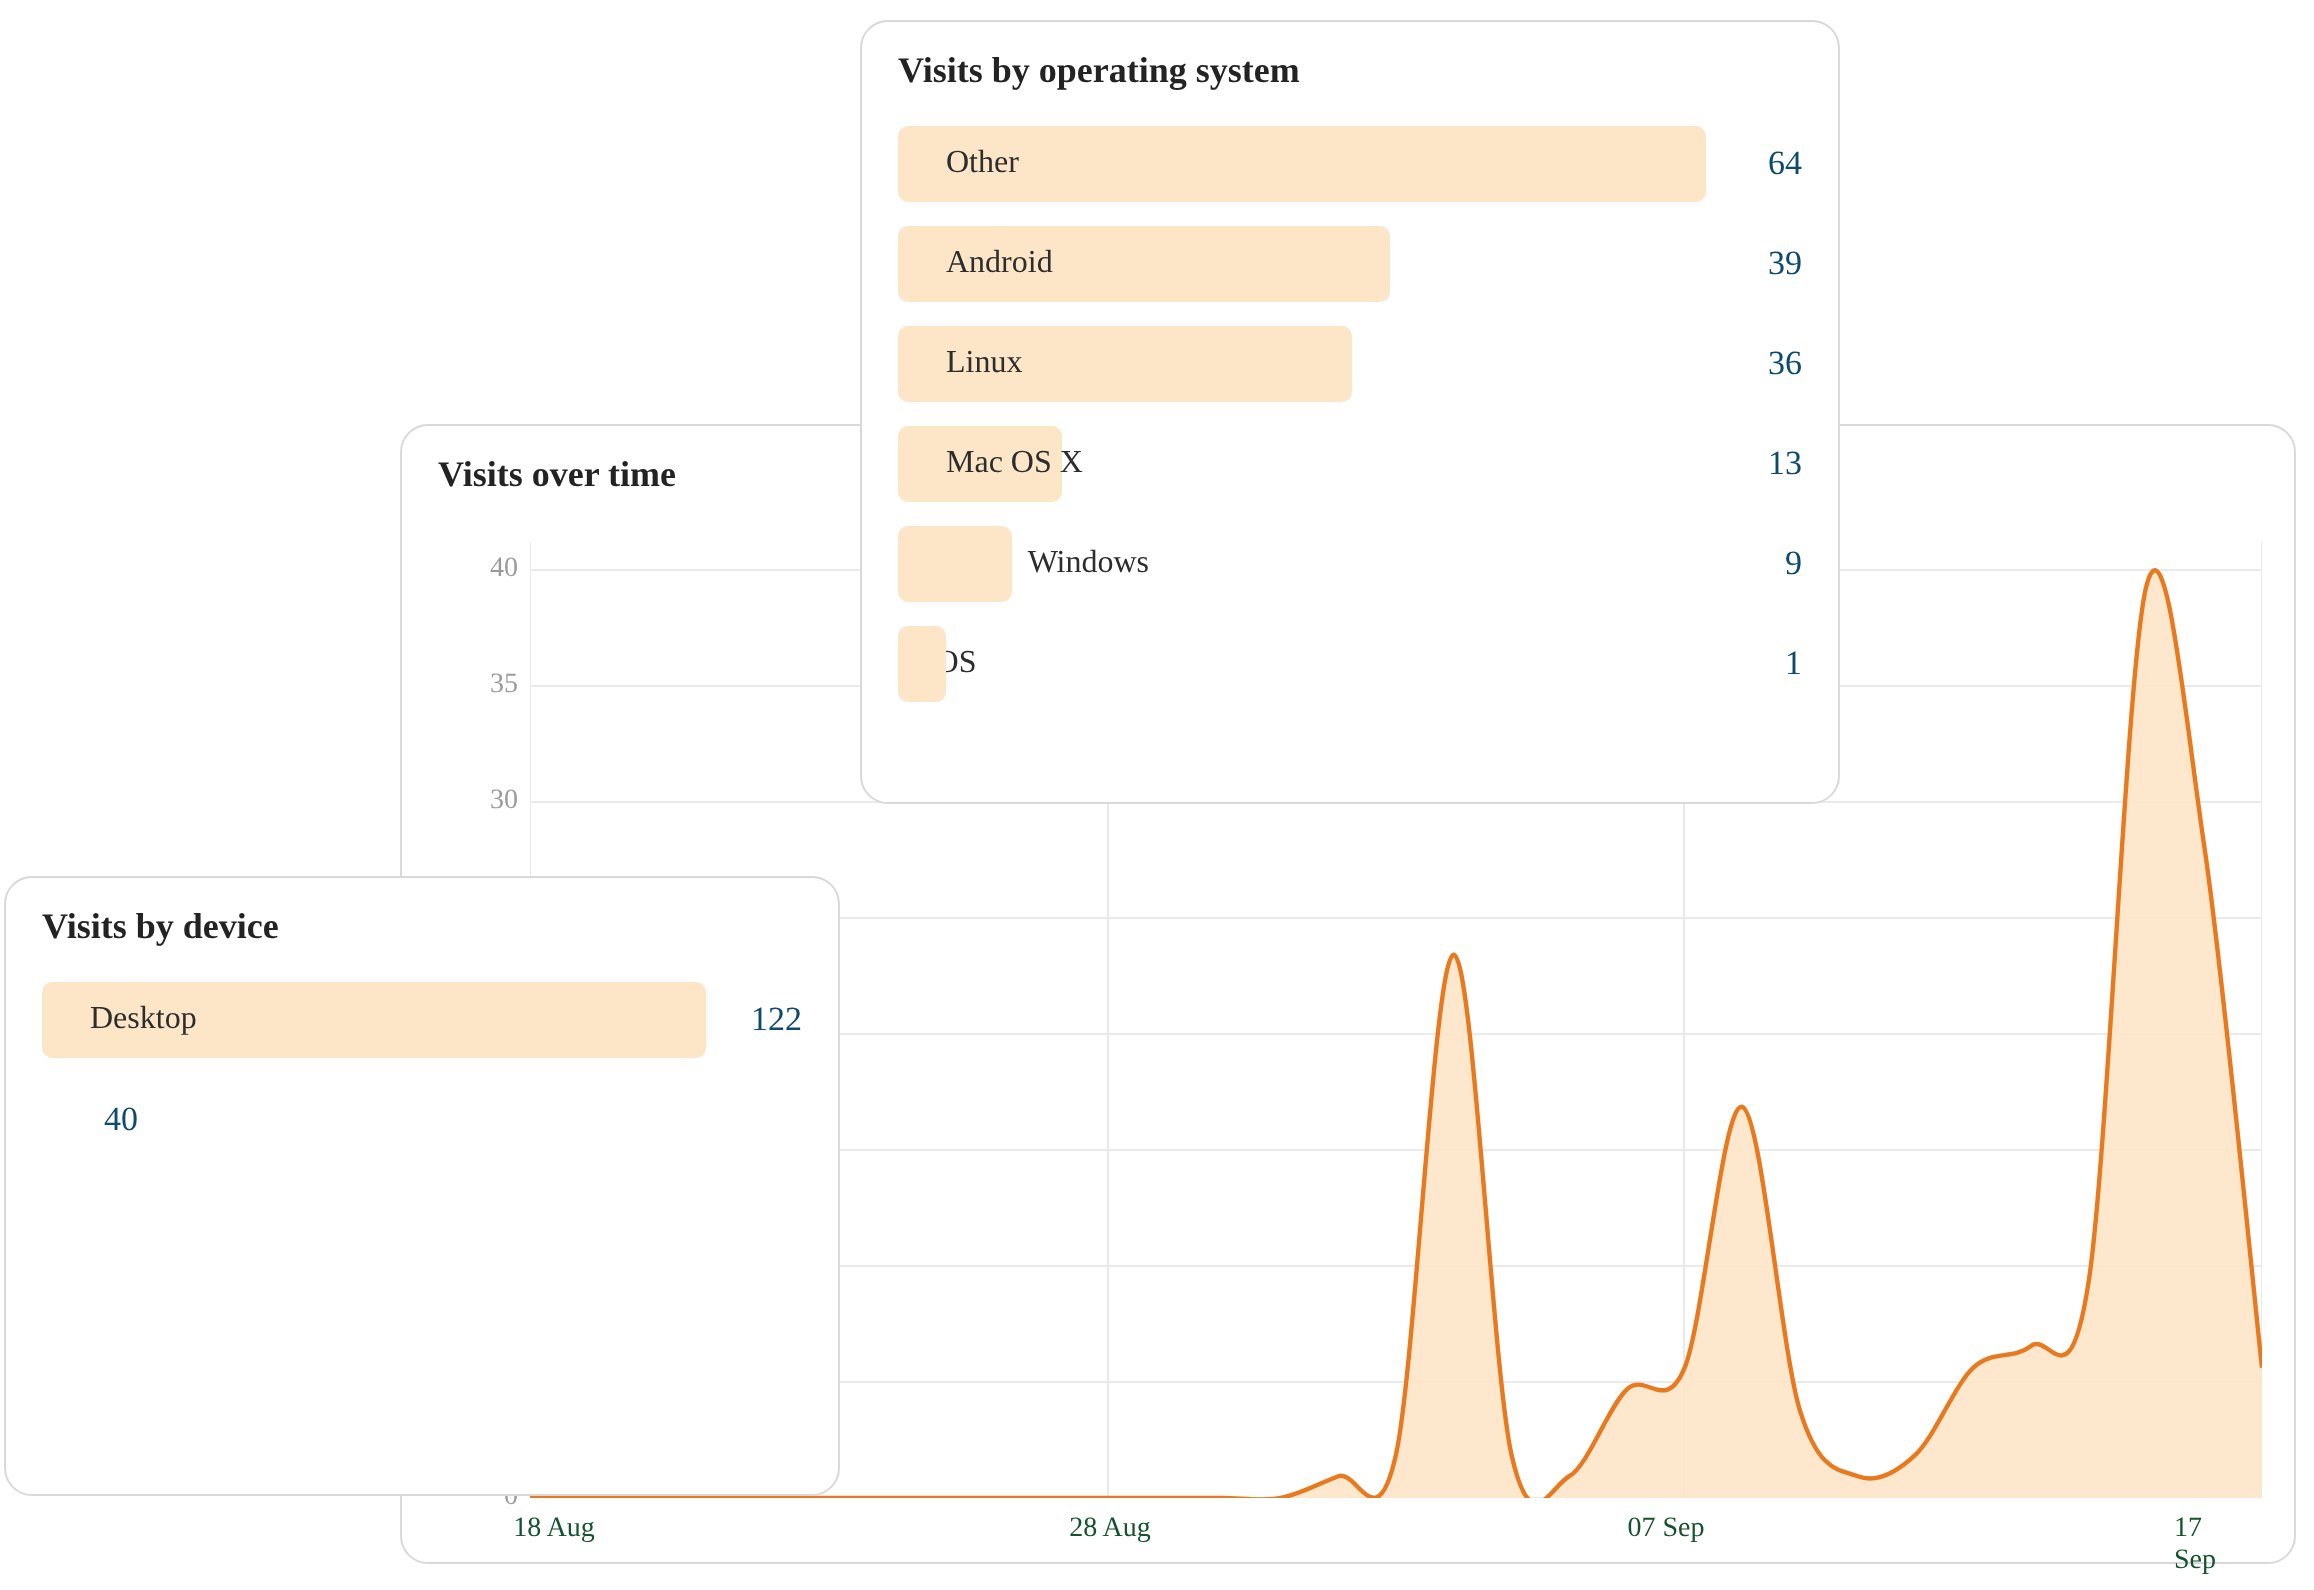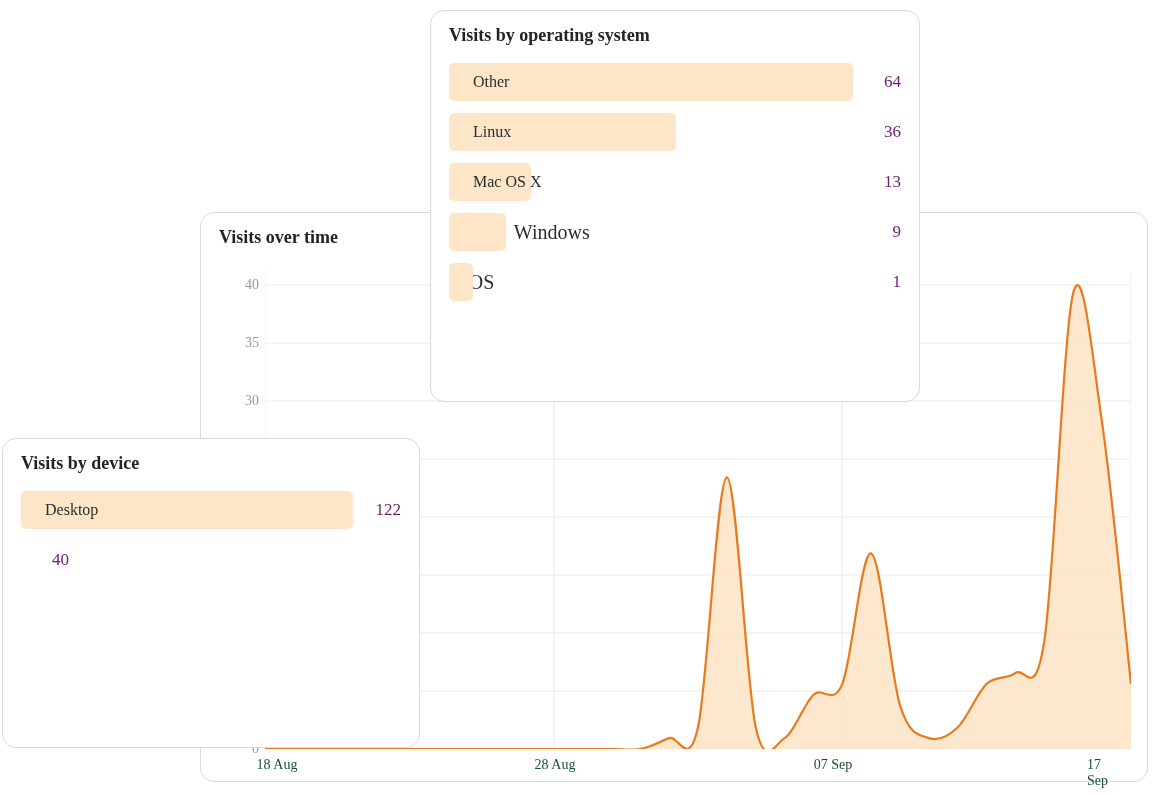--- a/index.html
+++ b/index.html
@@ -102,29 +102,29 @@
     font-size: 16px;
     color: #2d2d2d;
     white-space: nowrap;
   }
   .bar-label-outside {
     position: absolute;
     top: 0;
     height: 100%;
     display: flex;
     align-items: center;
-    font-size: 20px;
+    font-size: 16px;
     color: #2d2d2d;
     white-space: nowrap;
   }
   .bar-value {
     width: 48px;
     text-align: right;
     font-size: 17px;
-    color: #701a75;
+    color: #0c4a6e;
     padding-left: 8px;
   }
 </style>
 </head>
 <body>
 
 <div class="card card-timeline">
   <div class="card-title">Visits over time</div>
 
   <div class="y-tick" style="top:536px">0</div>
@@ -165,20 +165,26 @@
   <div class="card-title">Visits by operating system</div>
   <div id="os-bars">
       <div class="bar-row">
         <div class="bar-track">
           <div class="bar-fill" style="width: 100%;">Other</div>
         </div>
         <div class="bar-value">64</div>
       </div>
       <div class="bar-row">
         <div class="bar-track">
+          <div class="bar-fill" style="width: 60.9375%;">Android</div>
+        </div>
+        <div class="bar-value">39</div>
+      </div>
+      <div class="bar-row">
+        <div class="bar-track">
           <div class="bar-fill" style="width: 56.25%;">Linux</div>
         </div>
         <div class="bar-value">36</div>
       </div>
       <div class="bar-row">
         <div class="bar-track">
           <div class="bar-fill" style="width: 20.3125%;">Mac OS X</div>
         </div>
         <div class="bar-value">13</div>
       </div>

